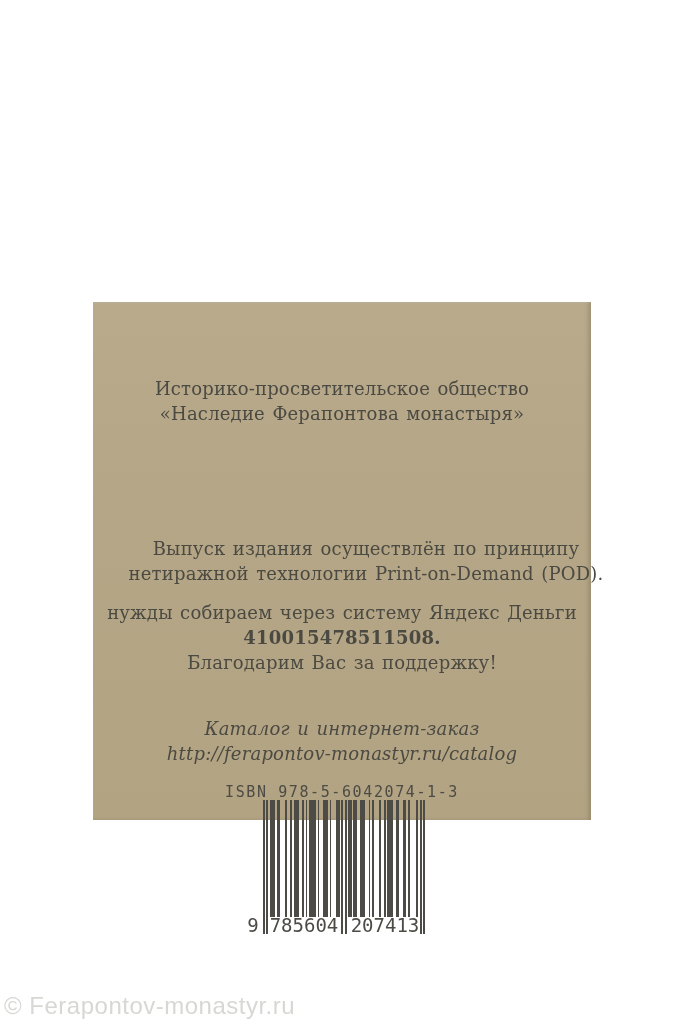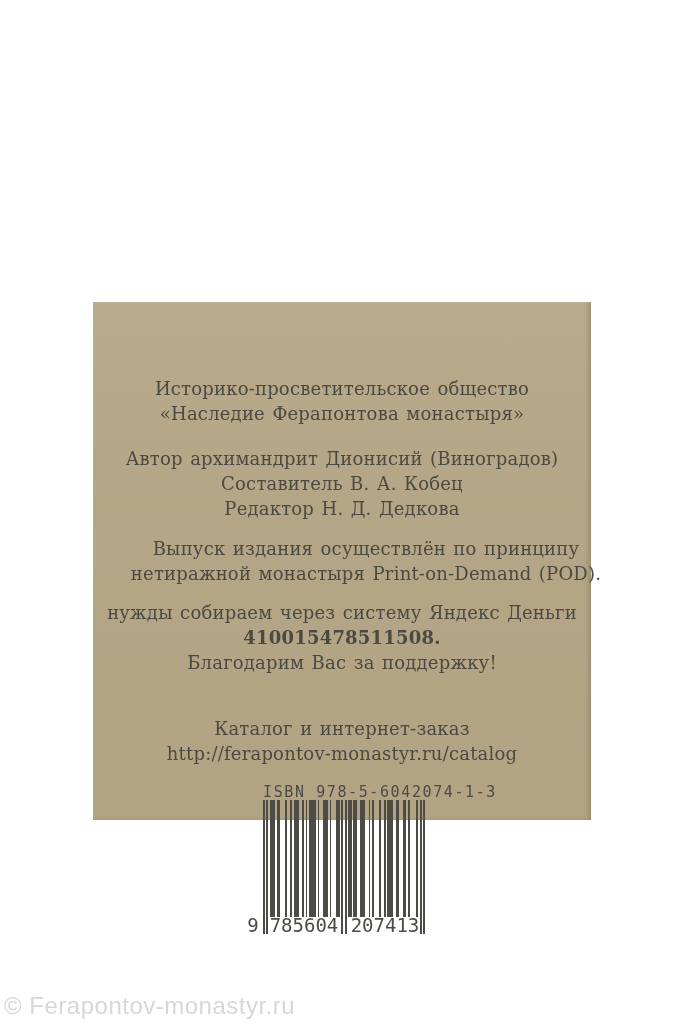--- a/index.html
+++ b/index.html
@@ -26,31 +26,30 @@
     line-height: 25px;
     color: #4b4a42;
     letter-spacing: 0.2px;
     word-spacing: 1.5px;
   }
   .para .line { white-space: nowrap; }
   .p-publisher { top: 74px; }
   .p-credits   { top: 144px; }
   .p-pod       { top: 234px; padding-left: 24px; }
   .p-donation  { top: 298px; }
-  .p-catalog   { top: 414px; }
+  .p-catalog   { top: 414px; font-style: italic; }
   .bold { font-weight: bold; }
   .isbn-label {
     position: absolute;
     top: 481px; left: 0; width: 100%;
     text-align: center;
     font-family: "DejaVu Sans Mono", monospace;
     font-size: 15px;
     letter-spacing: 1.6px;
     color: #4c4b44;
-    padding-left: 38px;
   }
   .barcode {
     position: absolute;
     top: 498px; left: 50%;
     width: 162px; height: 138px;
     transform: translateX(-50%);
     margin-left: 2px;
   }
   .barcode .bars {
     position: absolute;
@@ -87,29 +86,24 @@
 </head>
 <body>
 
 <div class="cover">
 
   <div class="para p-publisher">
     <div class="line">Историко-просветительское общество</div>
     <div class="line">«Наследие Ферапонтова монастыря»</div>
   </div>
 
-  <div class="para p-credits">
-    <div class="line">Автор архимандрит Дионисий (Виноградов)</div>
-    <div class="line">Составитель В. А. Кобец</div>
-    <div class="line">Редактор Н. Д. Дедкова</div>
-  </div>
 
   <div class="para p-pod">
     <div class="line">Выпуск издания осуществлён по принципу</div>
-    <div class="line">нетиражной монастыря Print-on-Demand (POD).</div>
+    <div class="line">нетиражной технологии Print-on-Demand (POD).</div>
   </div>
 
   <div class="para p-donation">
     <div class="line">нужды собираем через систему Яндекс Деньги</div>
     <div class="line bold">410015478511508.</div>
     <div class="line">Благодарим Вас за поддержку!</div>
   </div>
 
   <div class="para p-catalog">
     <div class="line">Каталог и интернет-заказ</div>

